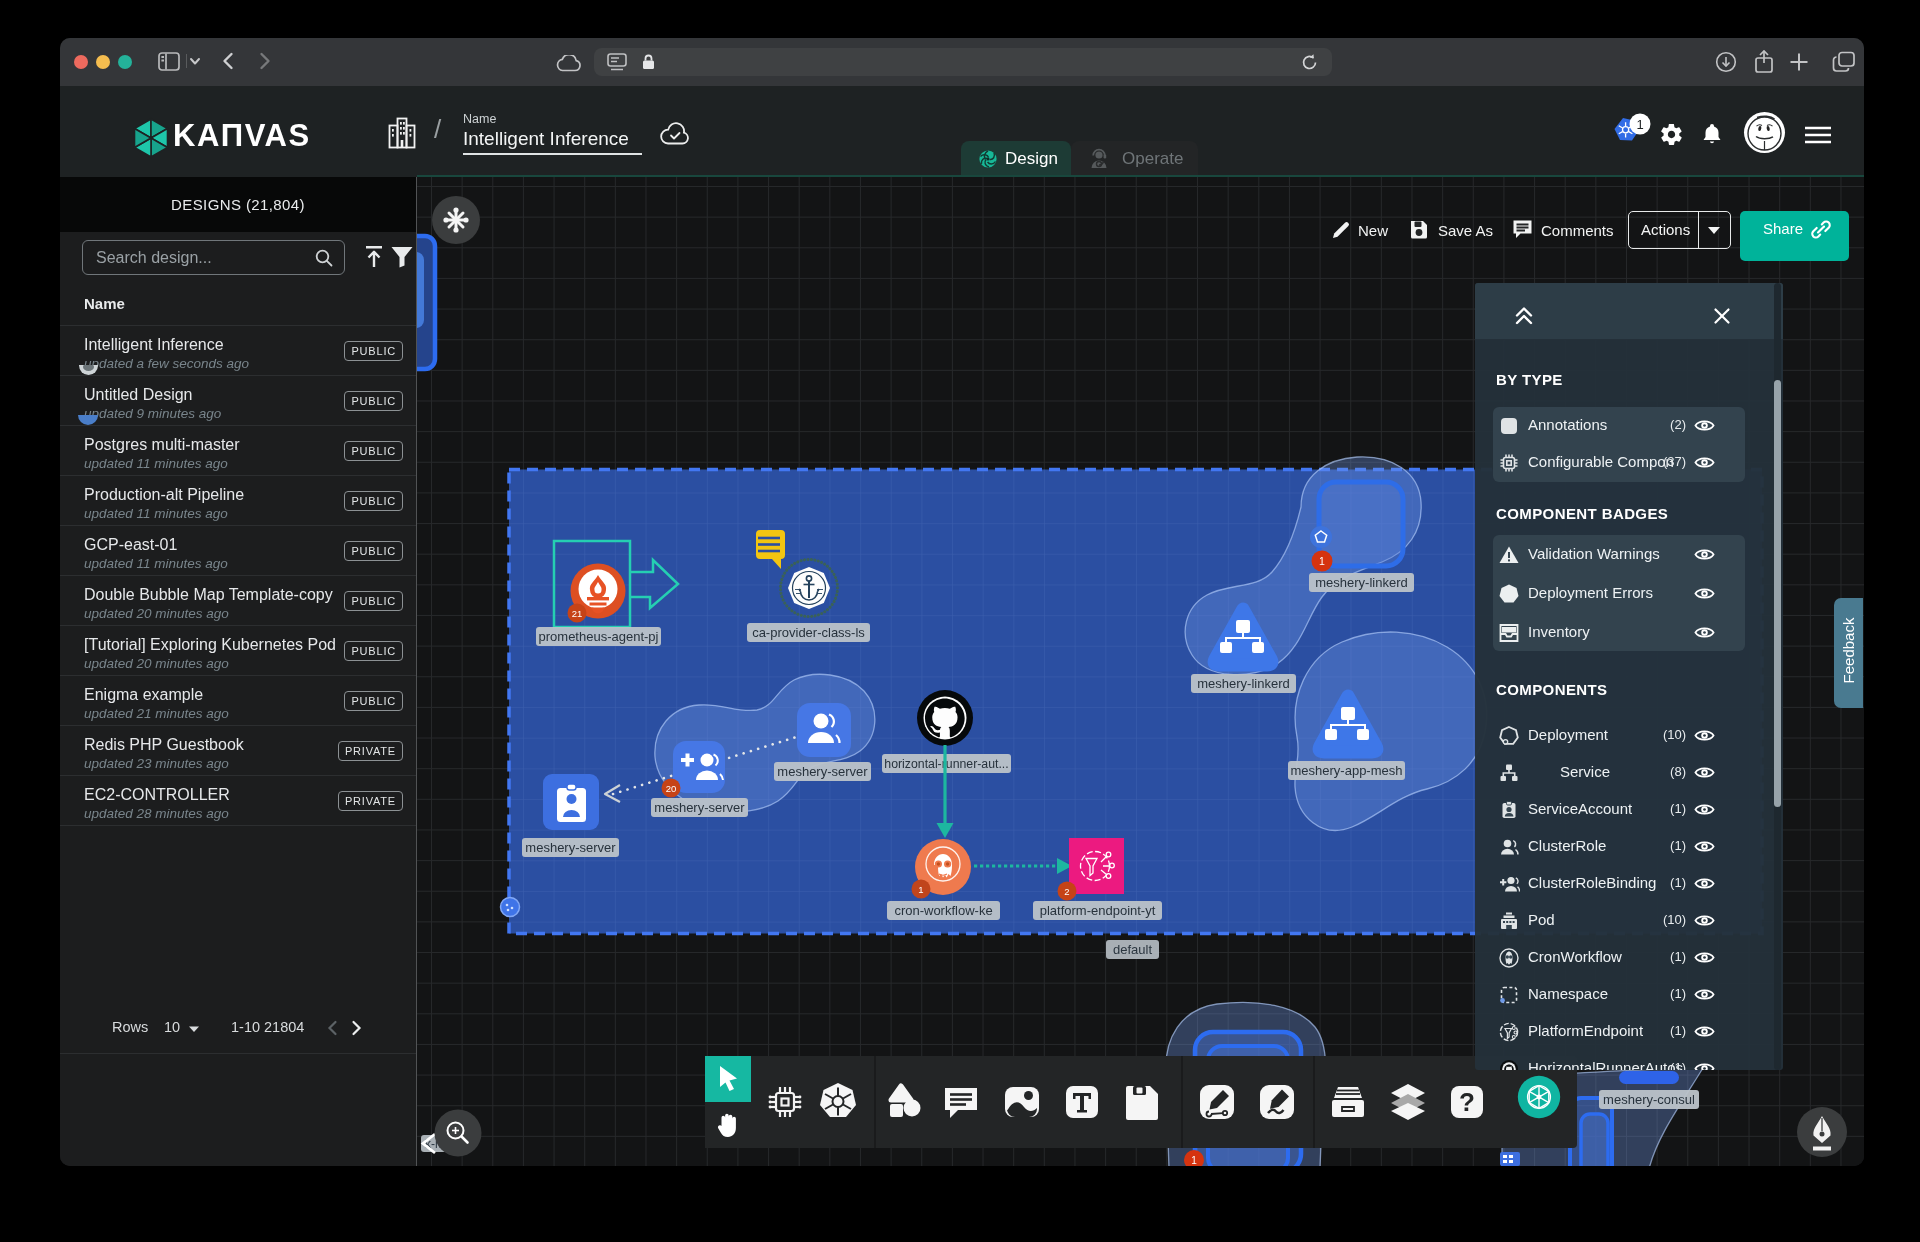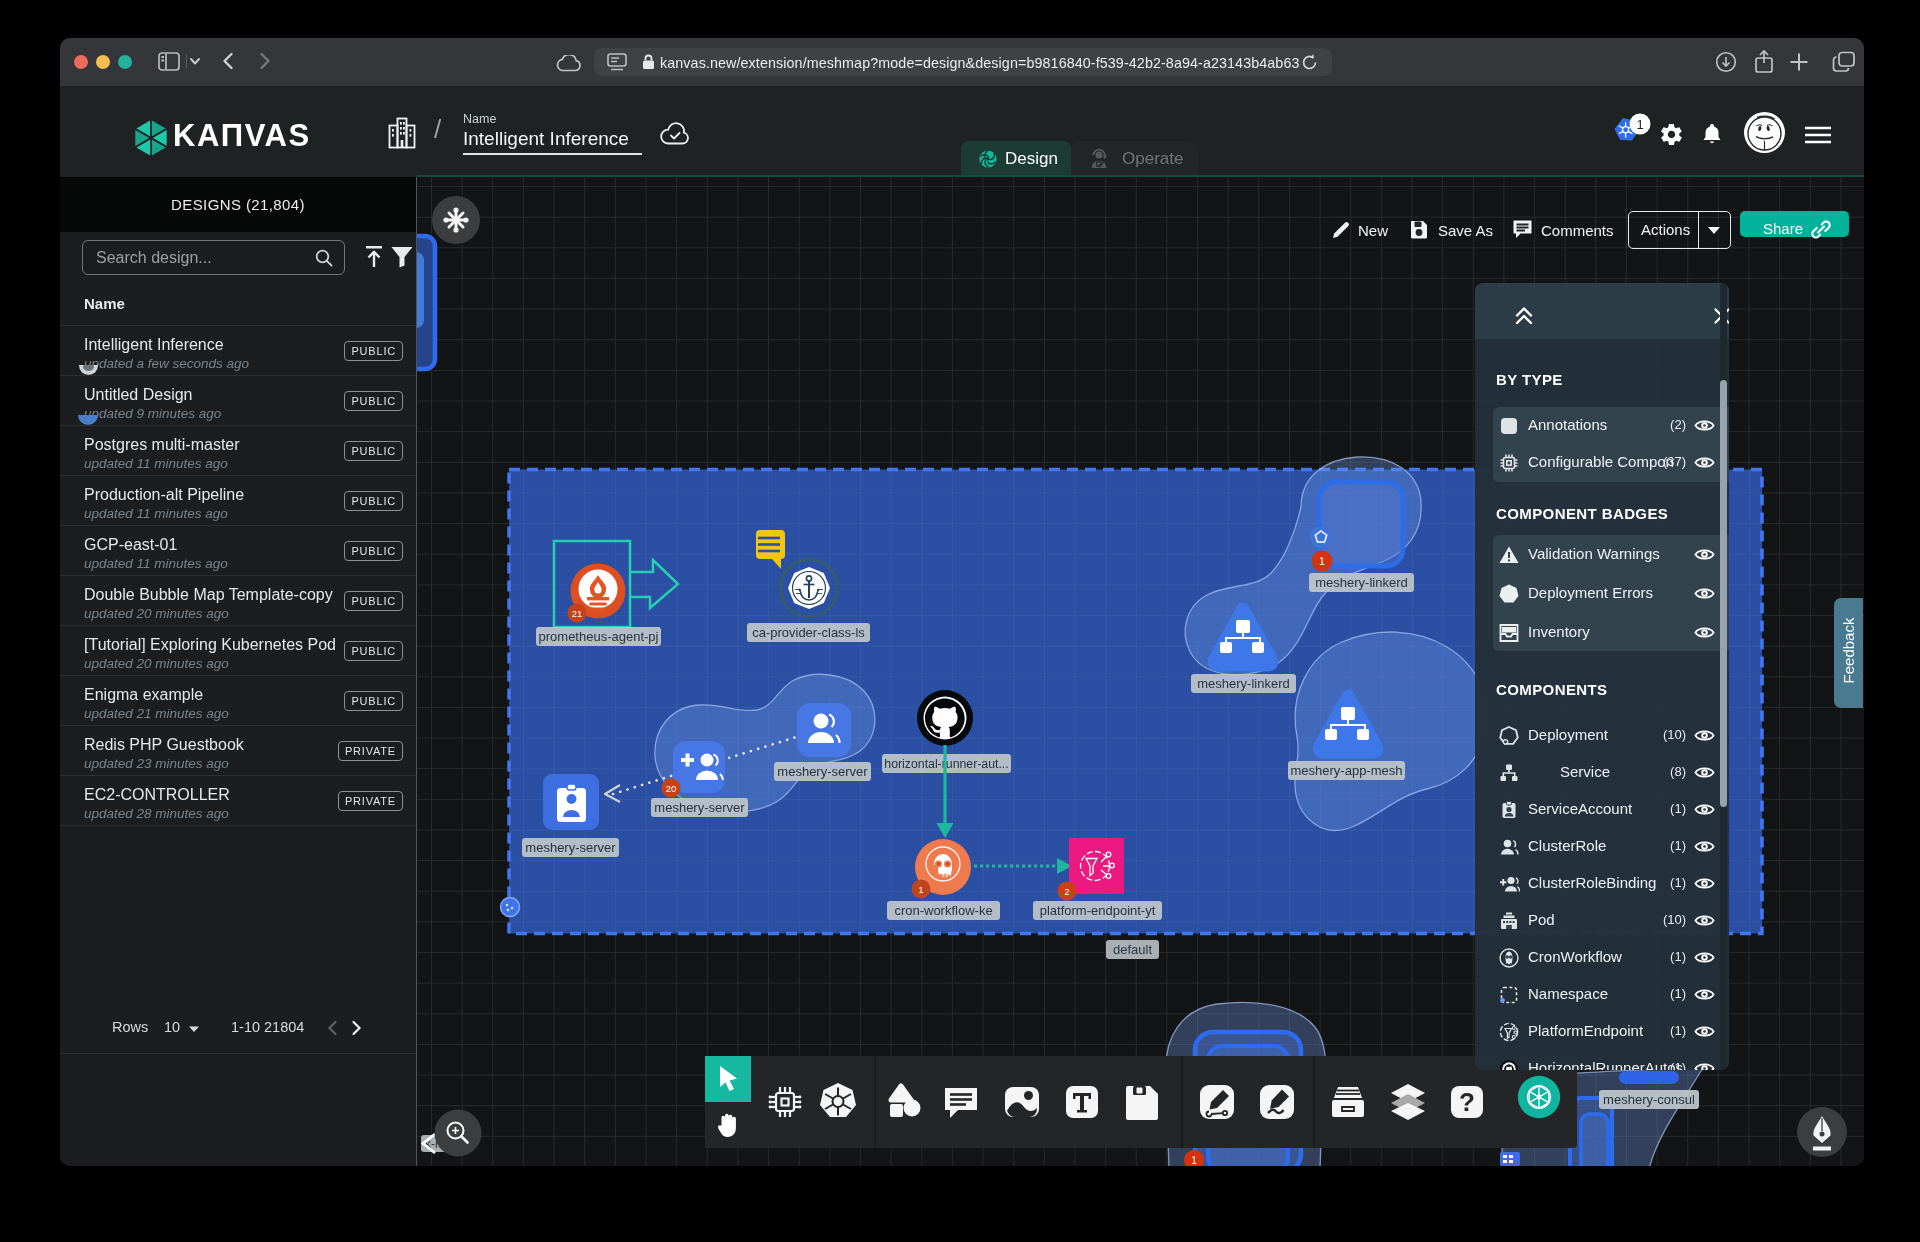--- a/index.html
+++ b/index.html
@@ -40,23 +40,23 @@
 #sb-div2{position:absolute;left:0;top:876px;width:100%;height:1px;background:#2c2e30;}
 
 #canvas{position:absolute;left:357px;top:0;width:1447px;height:989px;background-color:#131415;
 background-image:linear-gradient(#26282a 1px,transparent 1px),linear-gradient(90deg,#26282a 1px,transparent 1px);
 background-size:30.65px 30.65px;background-position:14px 9px;}
 #cv{position:absolute;left:0;top:0;width:1447px;height:989px;}
 
 #actrow{position:absolute;left:0;top:0;width:1447px;height:0;z-index:7;}
 .actlbl{position:absolute;top:45px;font-size:15px;color:#f2f3f3;}
 #actions-btn{position:absolute;left:1211px;top:34px;width:103px;height:38px;border:1px solid #e8eaea;border-radius:5px;color:#f4f5f5;font-size:15px;}
-#share-btn{position:absolute;left:1323px;top:34px;width:109px;height:26px;background:#00b39a;border-radius:5px;color:#fff;font-size:15px;}
-
-#panel{position:absolute;left:1058px;top:106px;width:254px;height:787px;background:rgba(36,49,58,0.97);border-radius:8px;z-index:10;overflow:hidden;padding-left:32px;}
+#share-btn{position:absolute;left:1323px;top:34px;width:109px;height:50px;background:#00b39a;border-radius:5px;color:#fff;font-size:15px;}
+
+#panel{position:absolute;left:1058px;top:106px;width:308px;height:787px;background:rgba(36,49,58,0.97);border-radius:3px;z-index:10;overflow:hidden;padding-left:32px;}
 #panel-hdr{position:absolute;left:0;top:0;width:100%;height:56px;background:#2d3d47;}
 .phead{position:absolute;left:21px;font-size:15px;font-weight:bold;color:#fff;letter-spacing:0.4px;}
 .pbox{position:absolute;left:18px;width:252px;background:#33434e;border-radius:6px;}
 .prow{position:absolute;left:0;width:100%;height:37px;}
 .picon{position:absolute;left:5px;top:8px;width:22px;height:22px;}
 .plbl{position:absolute;left:35px;top:9px;font-size:15px;color:#eef2f4;white-space:nowrap;}
 .pcnt{position:absolute;right:59px;top:10px;font-size:13px;color:#e8ecee;}
 .peye{position:absolute;right:30px;top:8px;width:21px;height:21px;}
 .crow{position:absolute;left:18px;width:252px;height:37px;}
 #pscroll{position:absolute;right:2px;top:0;width:7px;height:787px;background:#1e282f;border-radius:4px;}
@@ -101,21 +101,20 @@
       <svg style="left:12px;top:5px;" width="22" height="18" viewBox="0 0 22 18">
           <rect x="2" y="1" width="18" height="12" rx="2.5" fill="none" stroke="#bfc0c2" stroke-width="1.6"></rect>
           <line x1="5" y1="16.5" x2="17" y2="16.5" stroke="#bfc0c2" stroke-width="1.6"></line>
           <line x1="5" y1="5" x2="13" y2="5" stroke="#bfc0c2" stroke-width="1.5"></line>
           <line x1="5" y1="8.5" x2="11" y2="8.5" stroke="#bfc0c2" stroke-width="1.5"></line>
         </svg>
       <svg style="left:48px;top:6px;" width="13" height="16" viewBox="0 0 13 16">
           <rect x="1" y="6.5" width="11" height="8.5" rx="1.5" fill="#e6e7e9"></rect>
           <path d="M3.5 6.5 V4.5 a3 3 0 0 1 6 0 V6.5" fill="none" stroke="#e6e7e9" stroke-width="1.8"></path>
         </svg>
-      <div id="urltext">kanvas.new/extension/meshmap?mode=design&amp;design=b9816840-f539-42b2-8a94-a23143b4ab63</div>
       <svg style="left:706px;top:5px;" width="19" height="19" viewBox="0 0 19 19">
           <path d="M15.5 9.5 a6 6 0 1 1 -2.2-4.65" fill="none" stroke="#d4d5d7" stroke-width="1.7"></path>
           <path d="M13.5 1.2 L13.8 5.4 L9.7 4.6 Z" fill="#d4d5d7"></path>
         </svg>
     </div>
     <svg style="left:1655px;top:13px;" width="22" height="22" viewBox="0 0 22 22">
         <circle cx="11" cy="11" r="9.3" fill="none" stroke="#c2c3c5" stroke-width="1.6"></circle>
         <line x1="11" y1="6" x2="11" y2="14.5" stroke="#c2c3c5" stroke-width="1.6"></line>
         <path d="M7.5 11.5 L11 15 L14.5 11.5" fill="none" stroke="#c2c3c5" stroke-width="1.6"></path>
       </svg>

